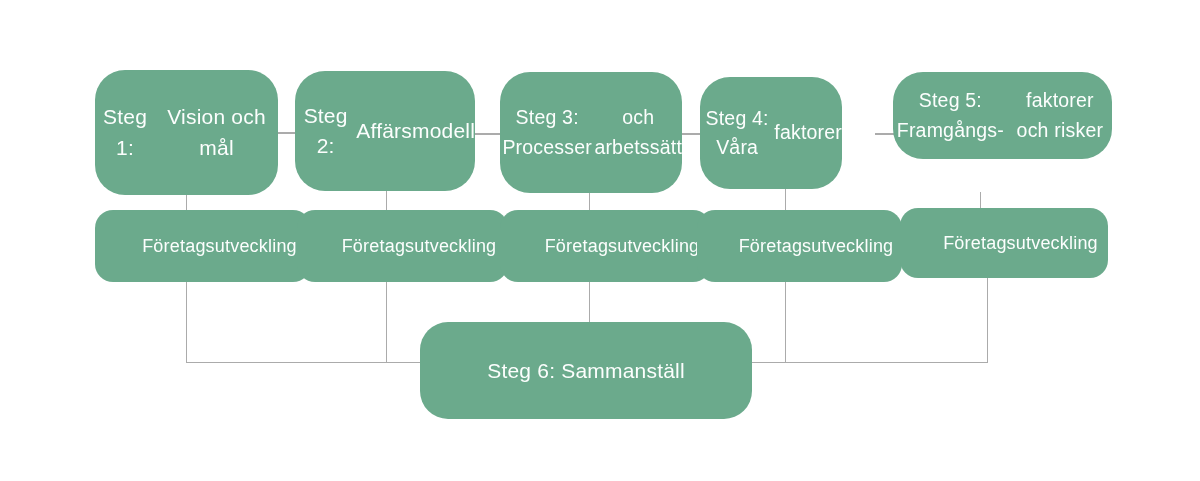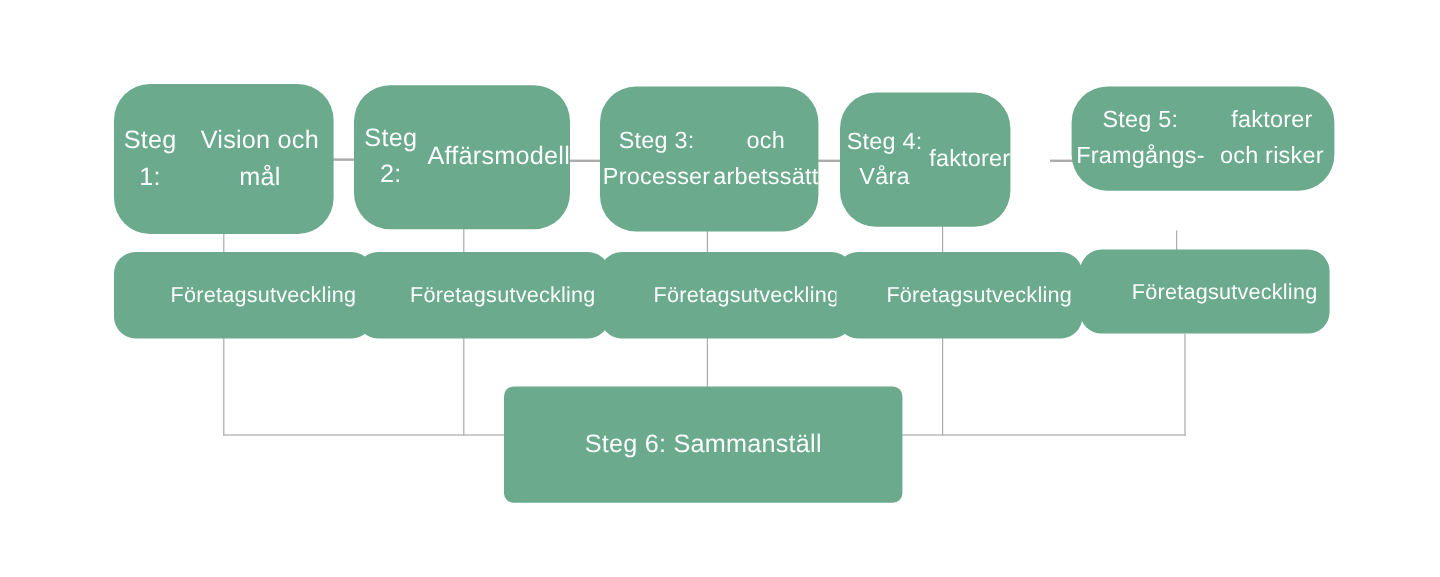--- a/index.html
+++ b/index.html
@@ -28,21 +28,21 @@
     flex-direction: row;
     align-items: center;
     justify-content: center;
     text-align: center;
     letter-spacing: 0.2px;
   }
   .box span { display: block; }
   .top-box { border-radius: 30px; font-size: 19.5px; line-height: 1.5; }
   .top-box.big { font-size: 21px; line-height: 1.45; }
   .mid-box { border-radius: 18px; font-size: 18px; padding-left: 33px; }
-  .bottom-box { border-radius: 8px; font-size: 21px; line-height: 1.5; text-align: center; }
+  .bottom-box { border-radius: 28px; font-size: 21px; line-height: 1.5; text-align: center; }
 </style>
 </head>
 <body>
 
 <div class="canvas">
 
   <div class="lines">
 
     <div class="hline" style="left:277px; top:132px; width:19px;"></div>
     <div class="hline" style="left:474px; top:133px; width:27px;"></div>

